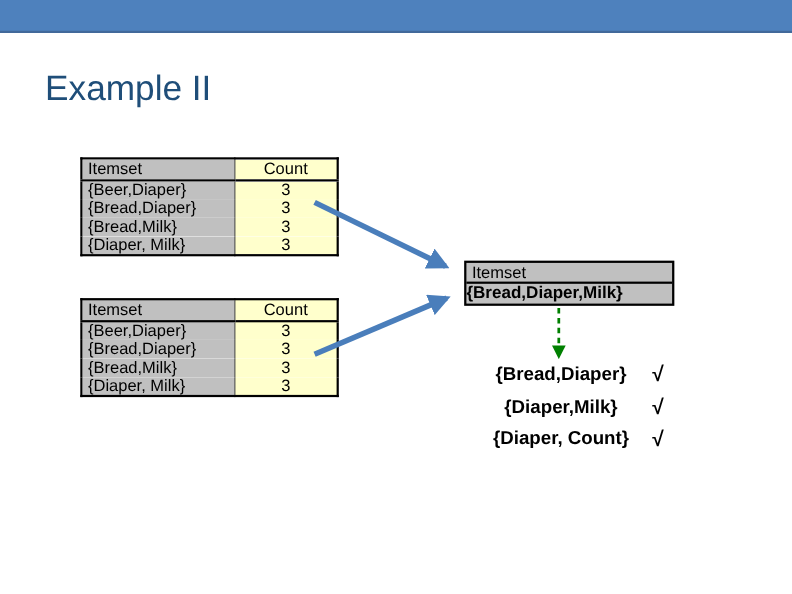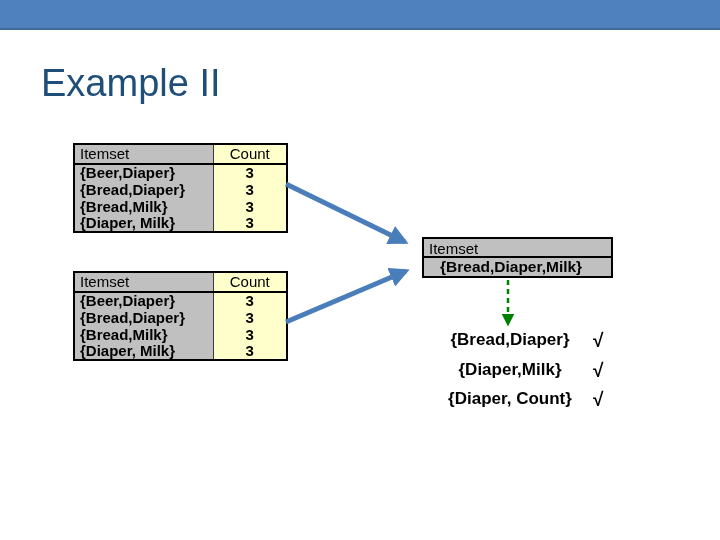--- a/index.html
+++ b/index.html
@@ -12,21 +12,21 @@
     overflow:hidden;
   }
   .banner {
     position:absolute; left:0; top:0;
     width:720px; height:30px;
     background:#4e81bd;
     border-bottom:2px solid #41699a;
   }
   .slide-title {
     position:absolute; left:41px; top:62px;
-    font-size:38px; font-weight:400;
+    font-size:32px; font-weight:400;
     color:#1f4e79;
     white-space:nowrap;
   }
   table.itemset-table {
     position:absolute; left:73px;
     width:213px;
     border-collapse:collapse;
     table-layout:fixed;
   }
   table.itemset-table.t1 { top:143px; }
@@ -34,37 +34,37 @@
   table.itemset-table td {
     border:0;
     font-size:15px;
     color:#000;
     line-height:1.05;
     overflow:hidden;
     white-space:nowrap;
   }
   table.itemset-table { border:2px solid #000; }
   .col-itemset { width:139px; background:#c0c0c0; padding-left:5px; }
-  .col-count   { width:74px;  background:#ffffcc; text-align:center; border-left:1px solid #3c3c3c !important; }
+  .col-count   { width:94px;  background:#ffffcc; text-align:center; border-left:1px solid #3c3c3c !important; }
   .itemset-table thead td { height:20px; font-weight:400; border-bottom:2px solid #000 !important; }
-  .itemset-table tbody td { height:17px; font-weight:700; }
+  .itemset-table tbody td { height:17px; font-weight:400; }
   .candidate-box {
     position:absolute; left:422px; top:237px;
     width:191px;
     background:#c0c0c0;
     border:2px solid #000;
   }
   .candidate-box .cb-header {
     height:19px; padding:1px 0 0 5px;
     font-size:15px; font-weight:400; color:#000;
     border-bottom:2px solid #000;
     white-space:nowrap;
   }
   .candidate-box .cb-value {
-    height:18px; padding:0 0 0 16px;
+    height:18px; padding:0 0 0 0;
     font-size:15.5px; font-weight:700; color:#000;
     white-space:nowrap;
   }
   .arrow-layer {
     position:absolute; left:0; top:0;
     width:720px; height:540px;
     pointer-events:none;
   }
   .subset-row {
     position:absolute; left:430px;

